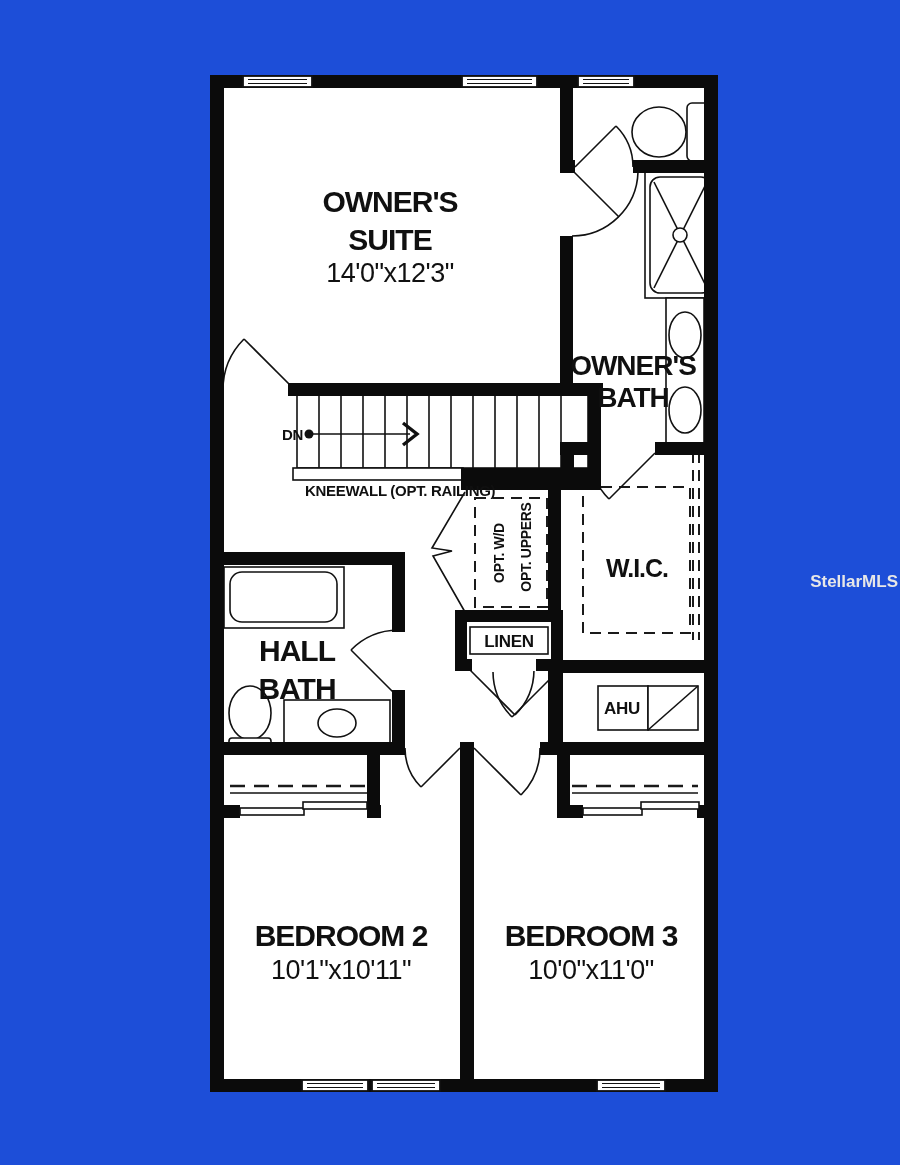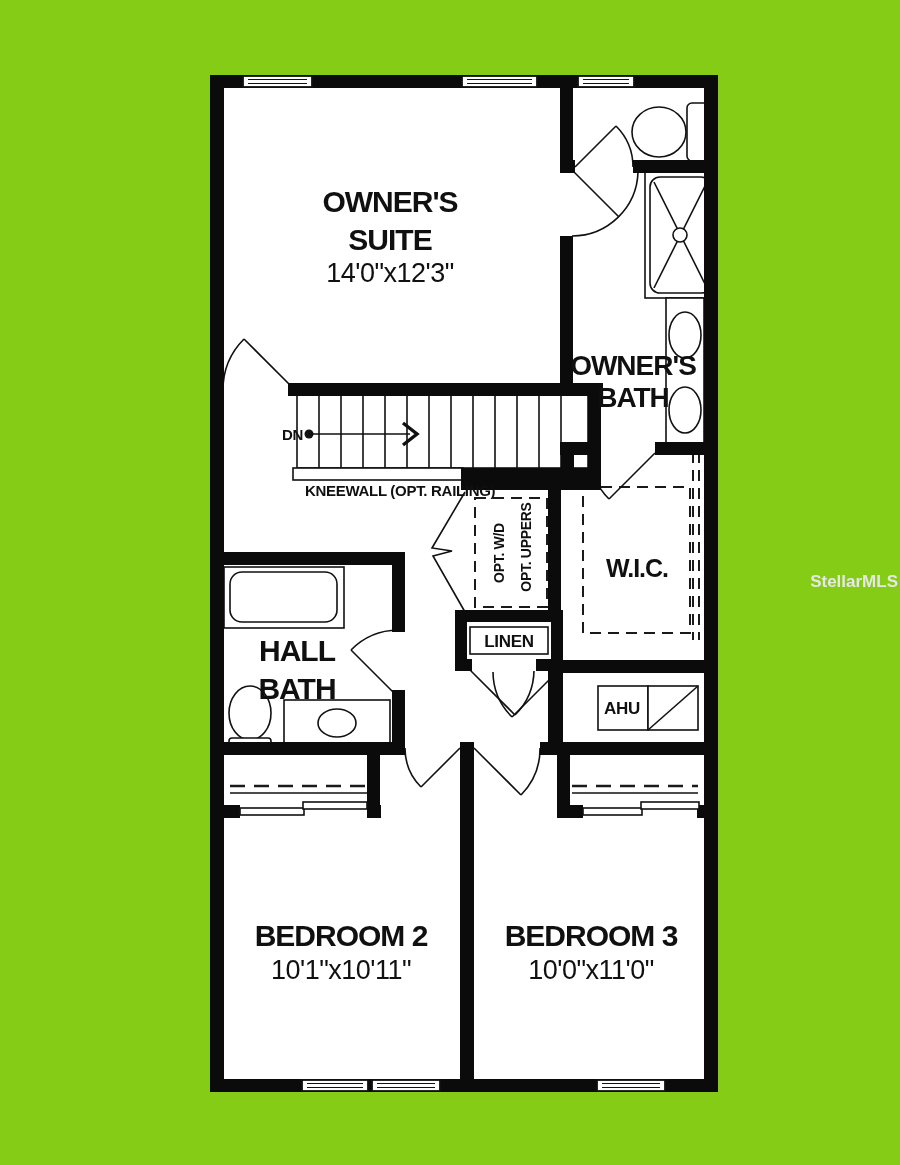--- a/index.html
+++ b/index.html
@@ -1,16 +1,16 @@
 <!DOCTYPE html>
 <html><head>
 <meta charset="utf-8">
 <style>
   html,body{margin:0;padding:0;background:#ffffff;}
-  .page{position:relative;width:900px;height:1165px;background:#84cc16;overflow:hidden;}
+  .page{position:relative;width:900px;height:1165px;background:#1d4ed8;overflow:hidden;}
   svg{display:block;}
   .wall{fill:#0b0b0b;stroke:none;}
   .thin{fill:none;stroke:#111111;stroke-width:1.6;}
   .thin-w{fill:#ffffff;stroke:#111111;stroke-width:1.6;}
   .door{fill:none;stroke:#111111;stroke-width:1.6;}
   .dash{fill:none;stroke:#1a1a1a;stroke-width:2.4;stroke-dasharray:15 9;}
   .dash2{fill:none;stroke:#1a1a1a;stroke-width:2;stroke-dasharray:11 7;}
   .win{fill:#ffffff;stroke:#111111;stroke-width:1.8;}
   .winline{stroke:#111111;stroke-width:1.2;}
   text{font-family:"Liberation Sans","DejaVu Sans",sans-serif;fill:#101010;}

